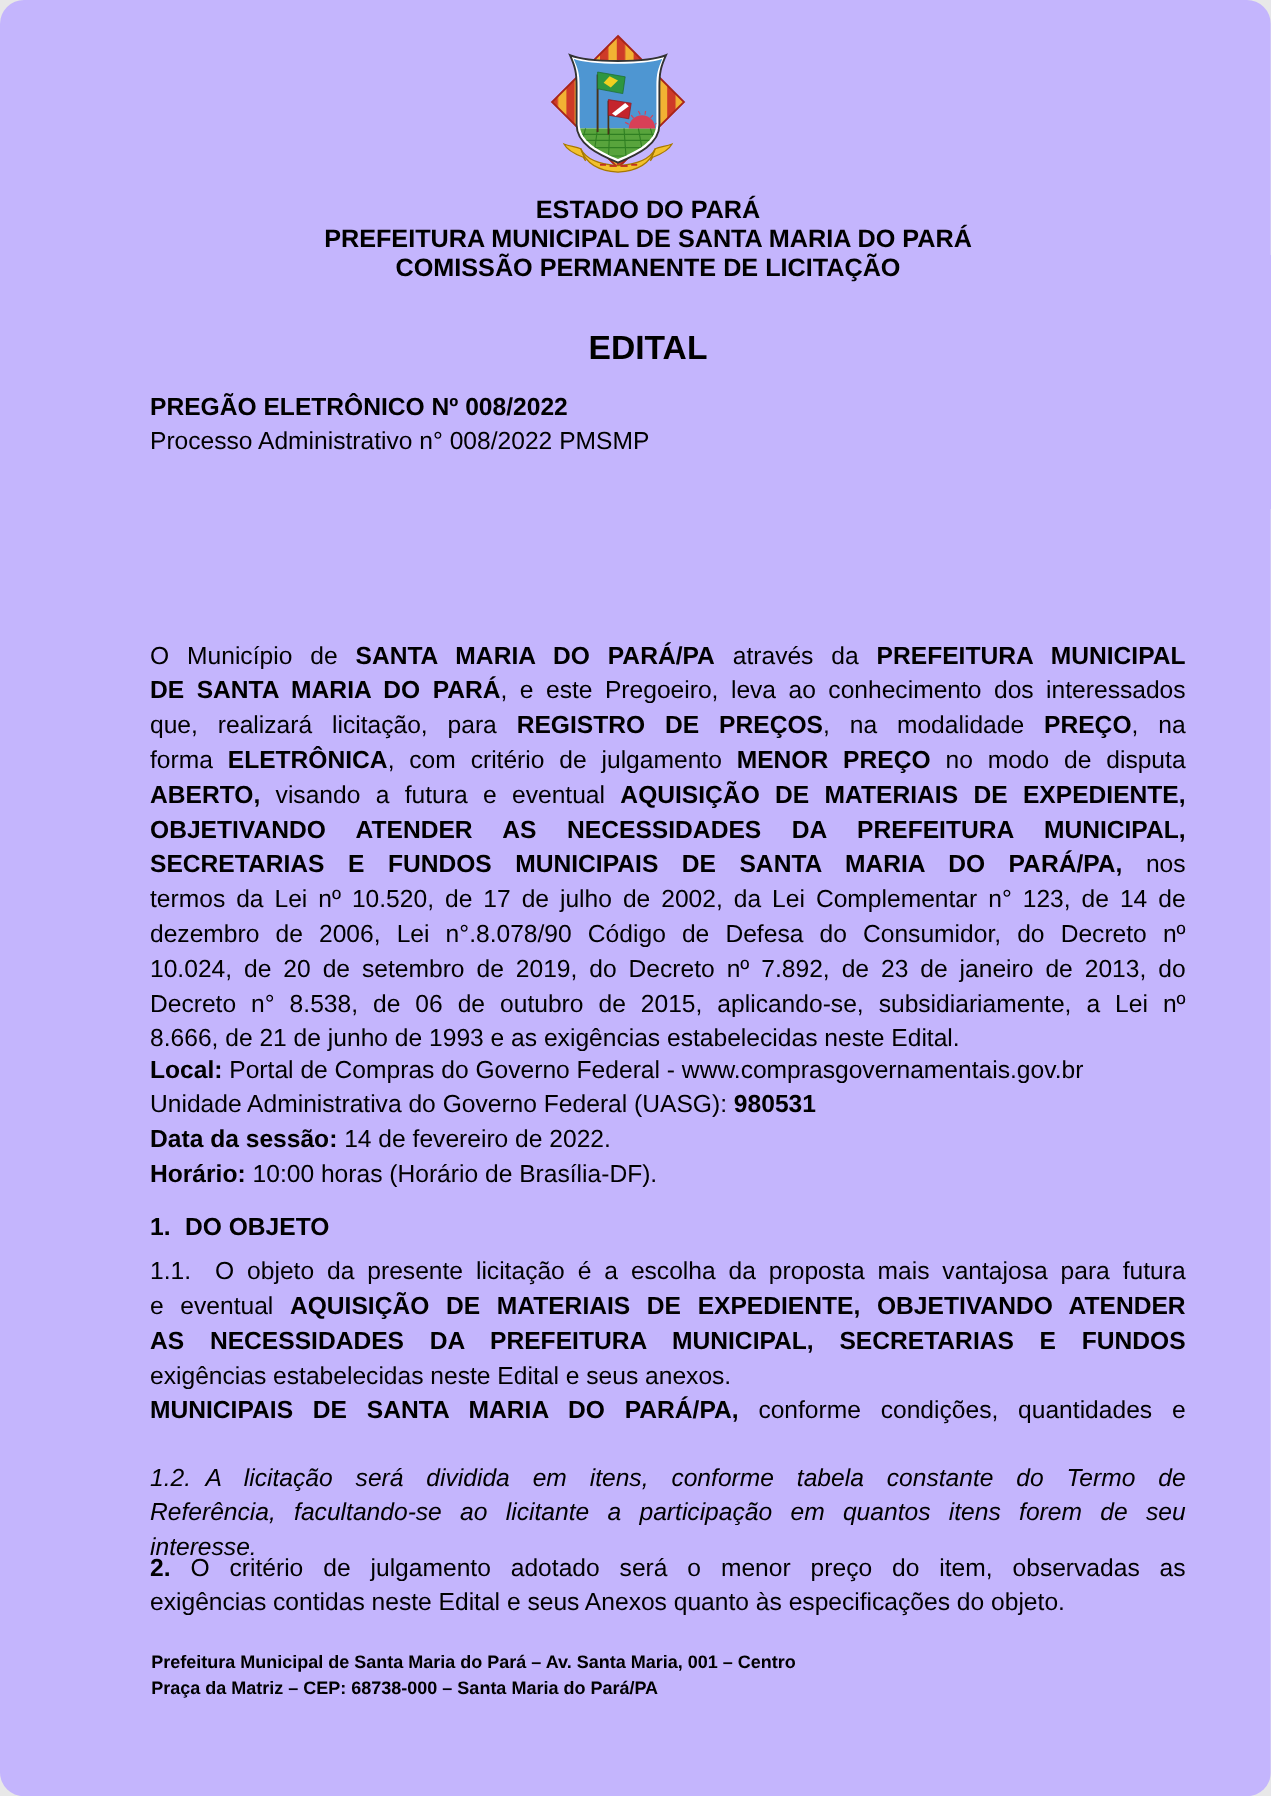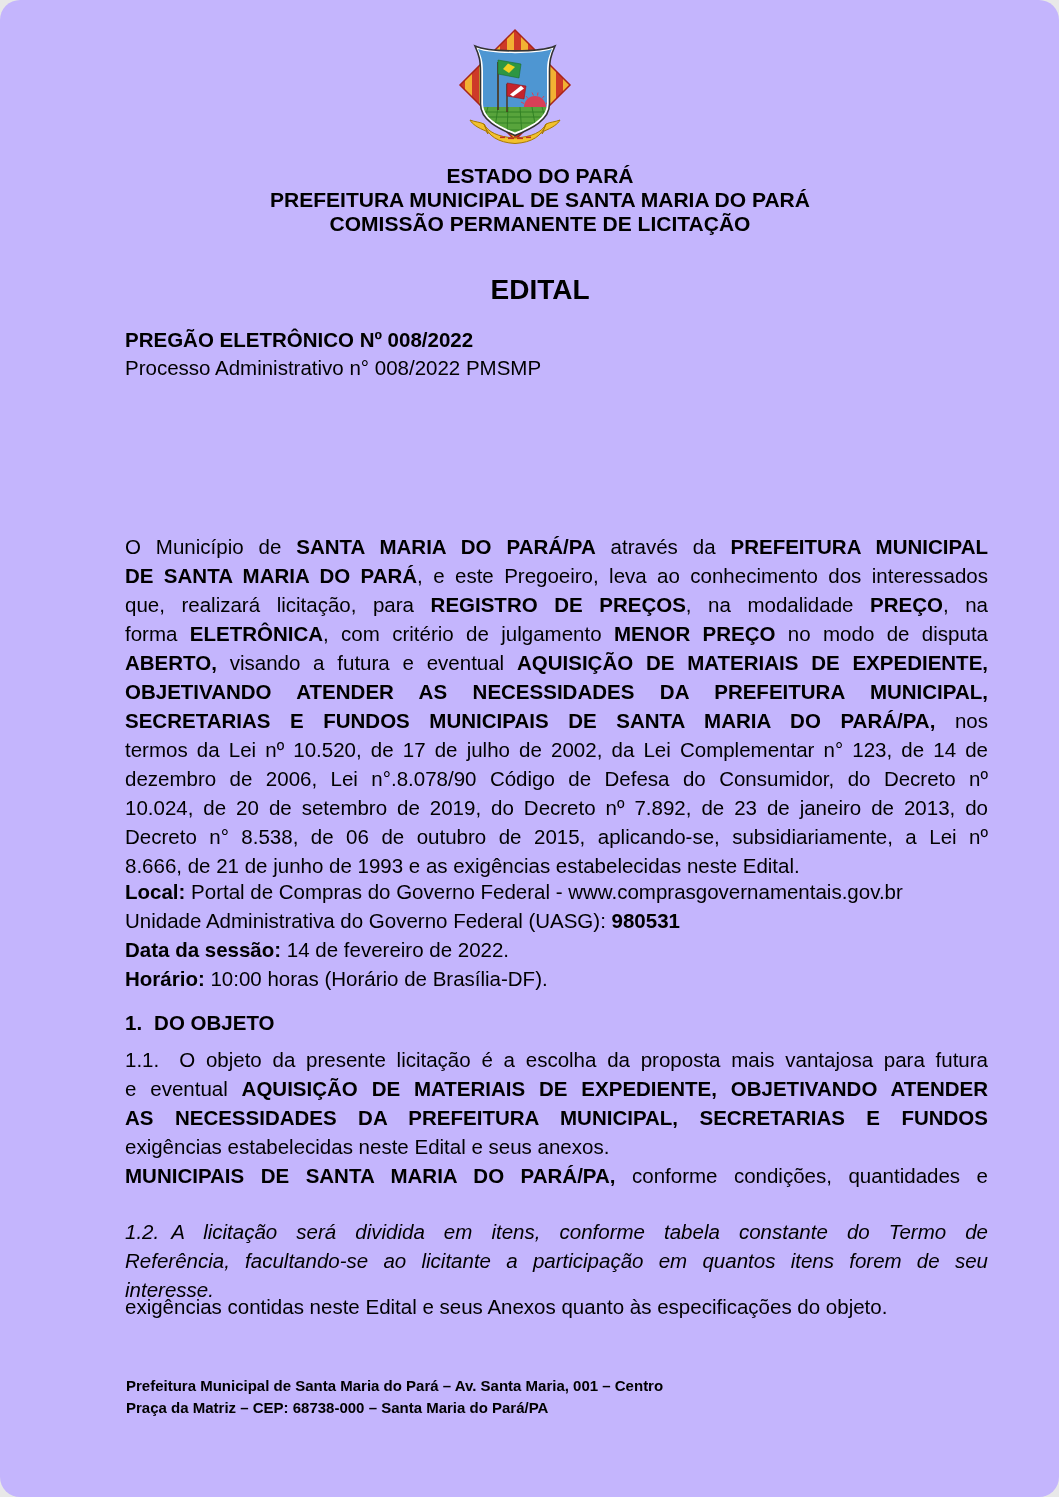--- a/index.html
+++ b/index.html
@@ -139,20 +139,21 @@
       <div class="tline just"><span class="b">MUNICIPAIS DE SANTA MARIA DO PARÁ/PA,</span><span> conforme condições, quantidades e</span></div>
     </div>
 
   <div class="abs body-text" style="left:125px;top:1217px;width:863px;font-style:italic;">
       <div class="tline just"><span style="margin-right: 12px;">1.2.</span><span>A licitação será dividida em itens, conforme tabela constante do Termo de</span></div>
       <div class="tline just"><span>Referência, facultando-se ao licitante a participação em quantos itens forem de seu</span></div>
       <div class="tline"><span>interesse.</span></div>
     </div>
 
   <div class="abs body-text" style="left:125px;top:1292px;width:863px;">
+      <div class="tline just"><span class="b">2.</span><span> O critério de julgamento adotado será o menor preço do item, observadas as</span></div>
       <div class="tline"><span>exigências contidas neste Edital e seus Anexos quanto às especificações do objeto.</span></div>
     </div>
 
   <div class="abs footer" style="left:126px;top:1375px;width:828px;">
       <div>Prefeitura Municipal de Santa Maria do Pará – Av. Santa Maria, 001 – Centro</div>
       <div>Praça da Matriz – CEP: 68738-000 – Santa Maria do Pará/PA</div>
     </div>
 
 </div>
 

